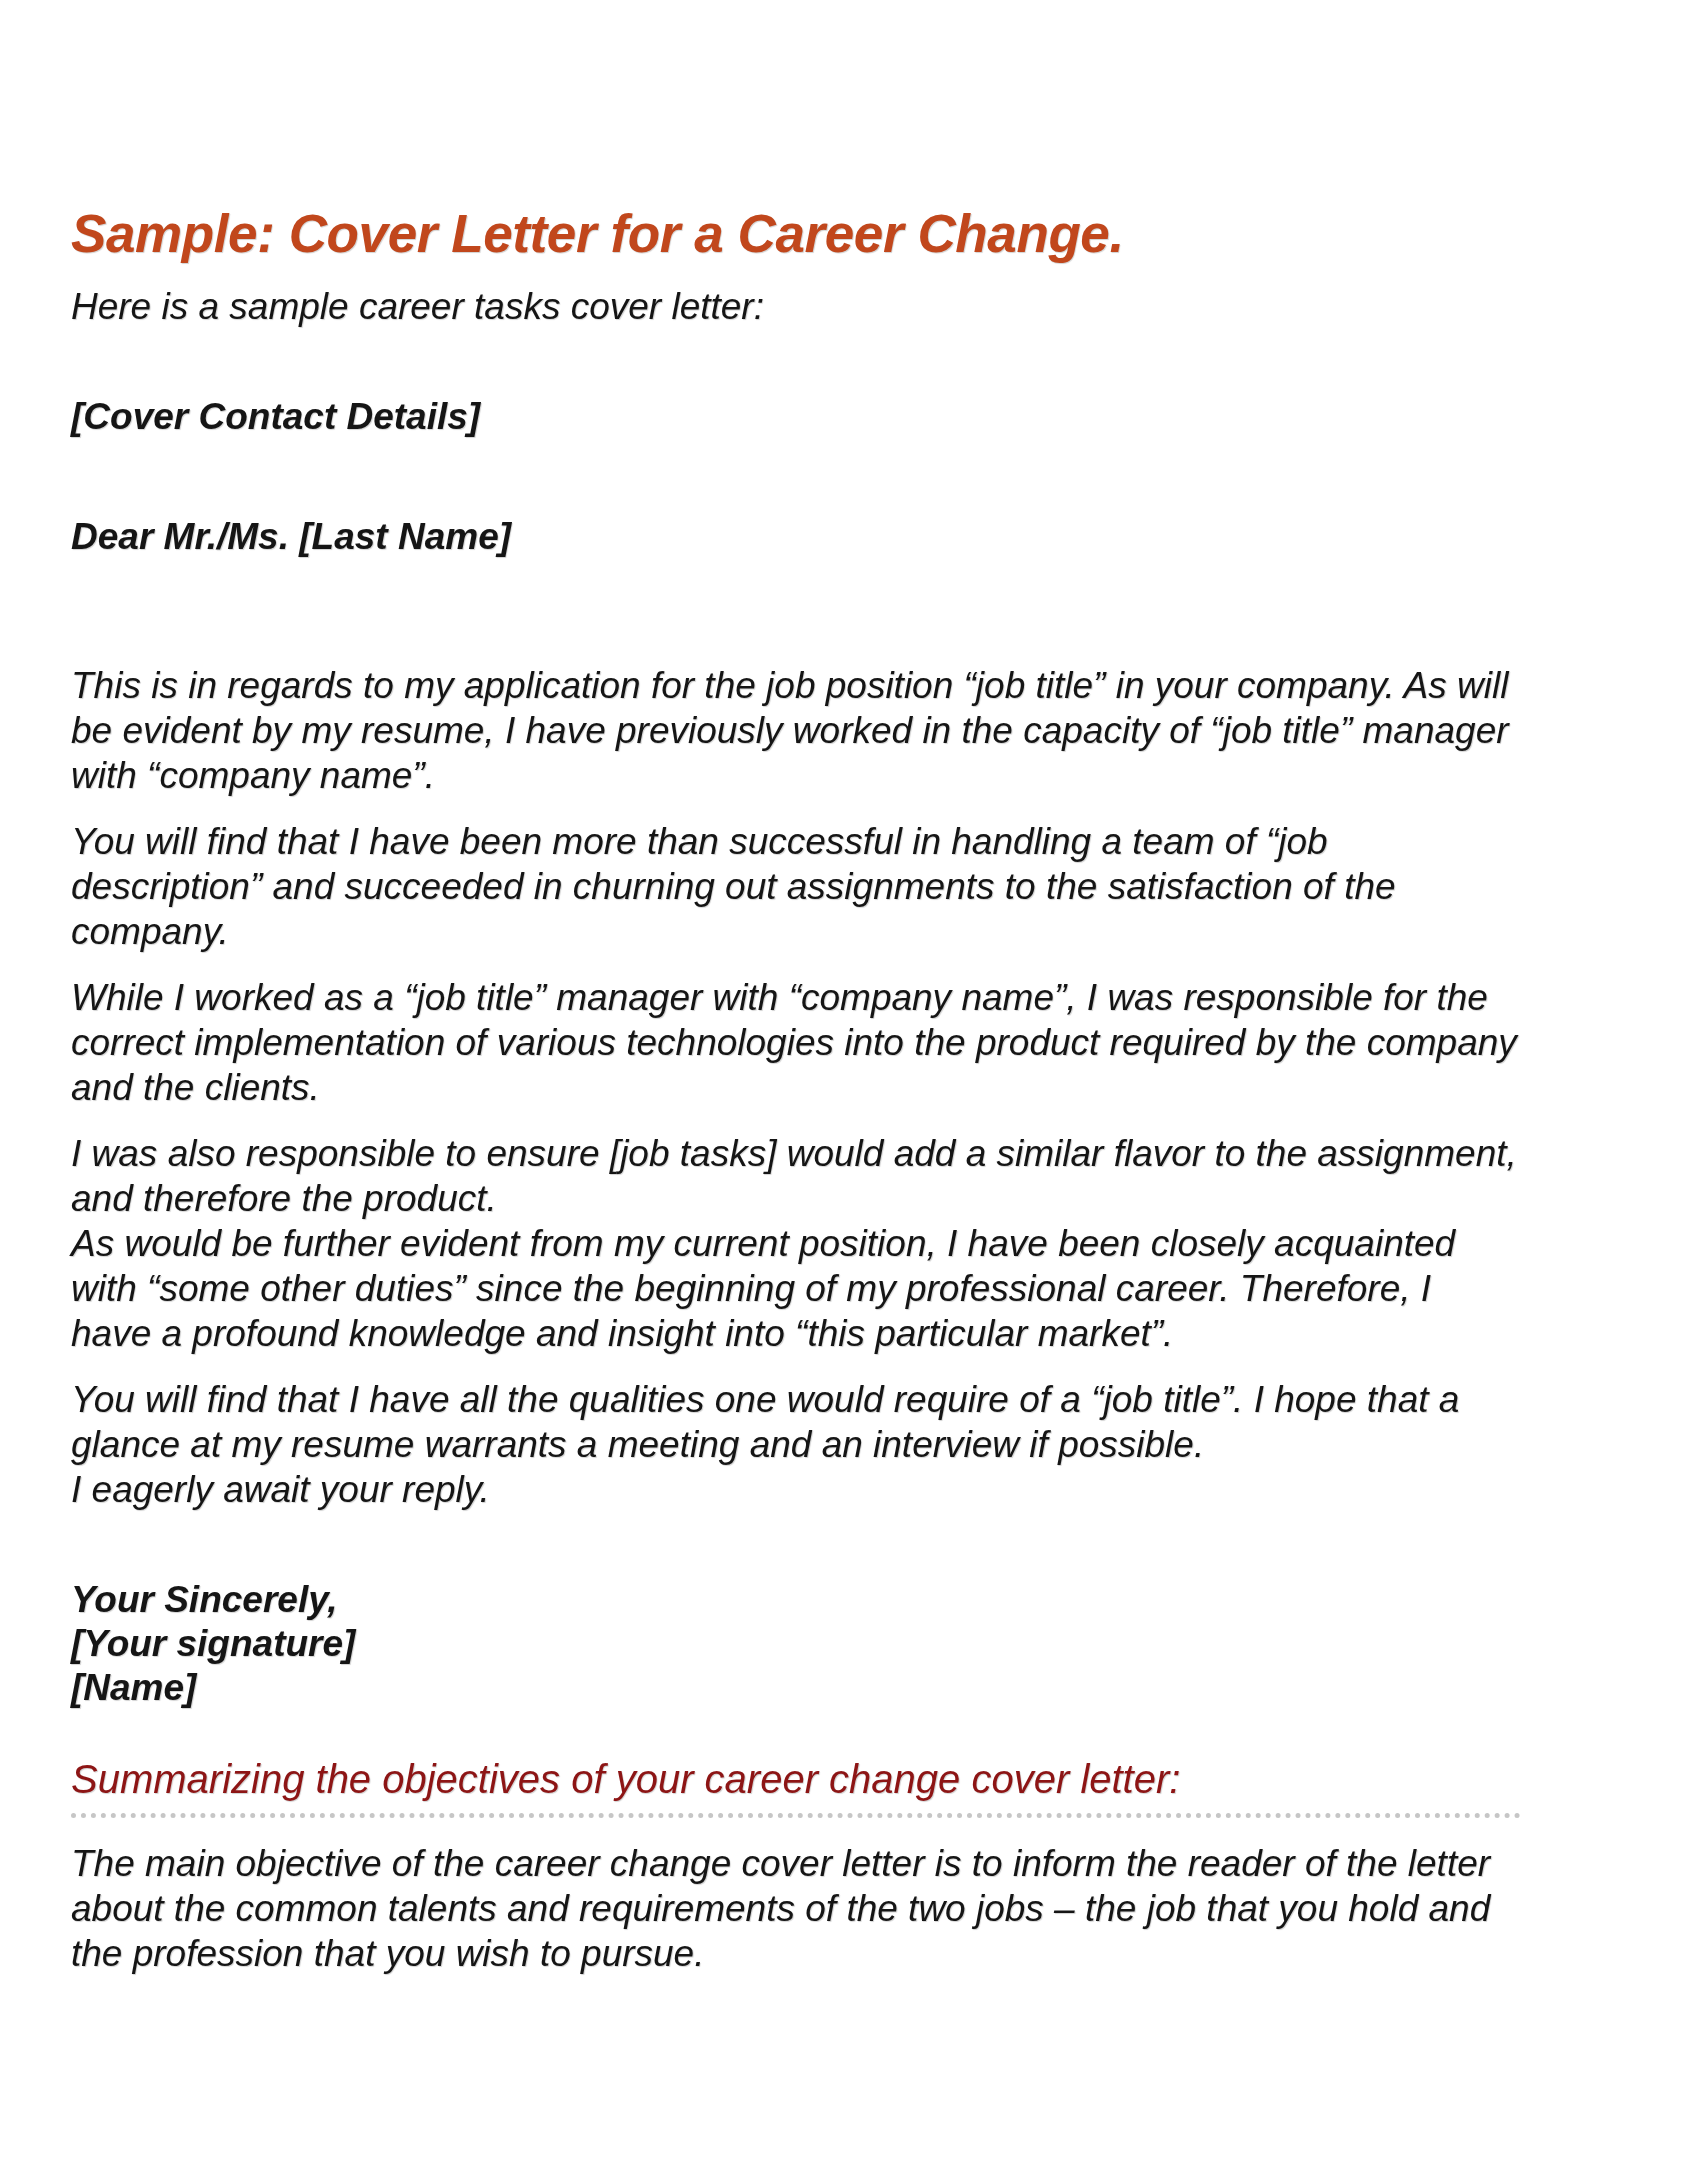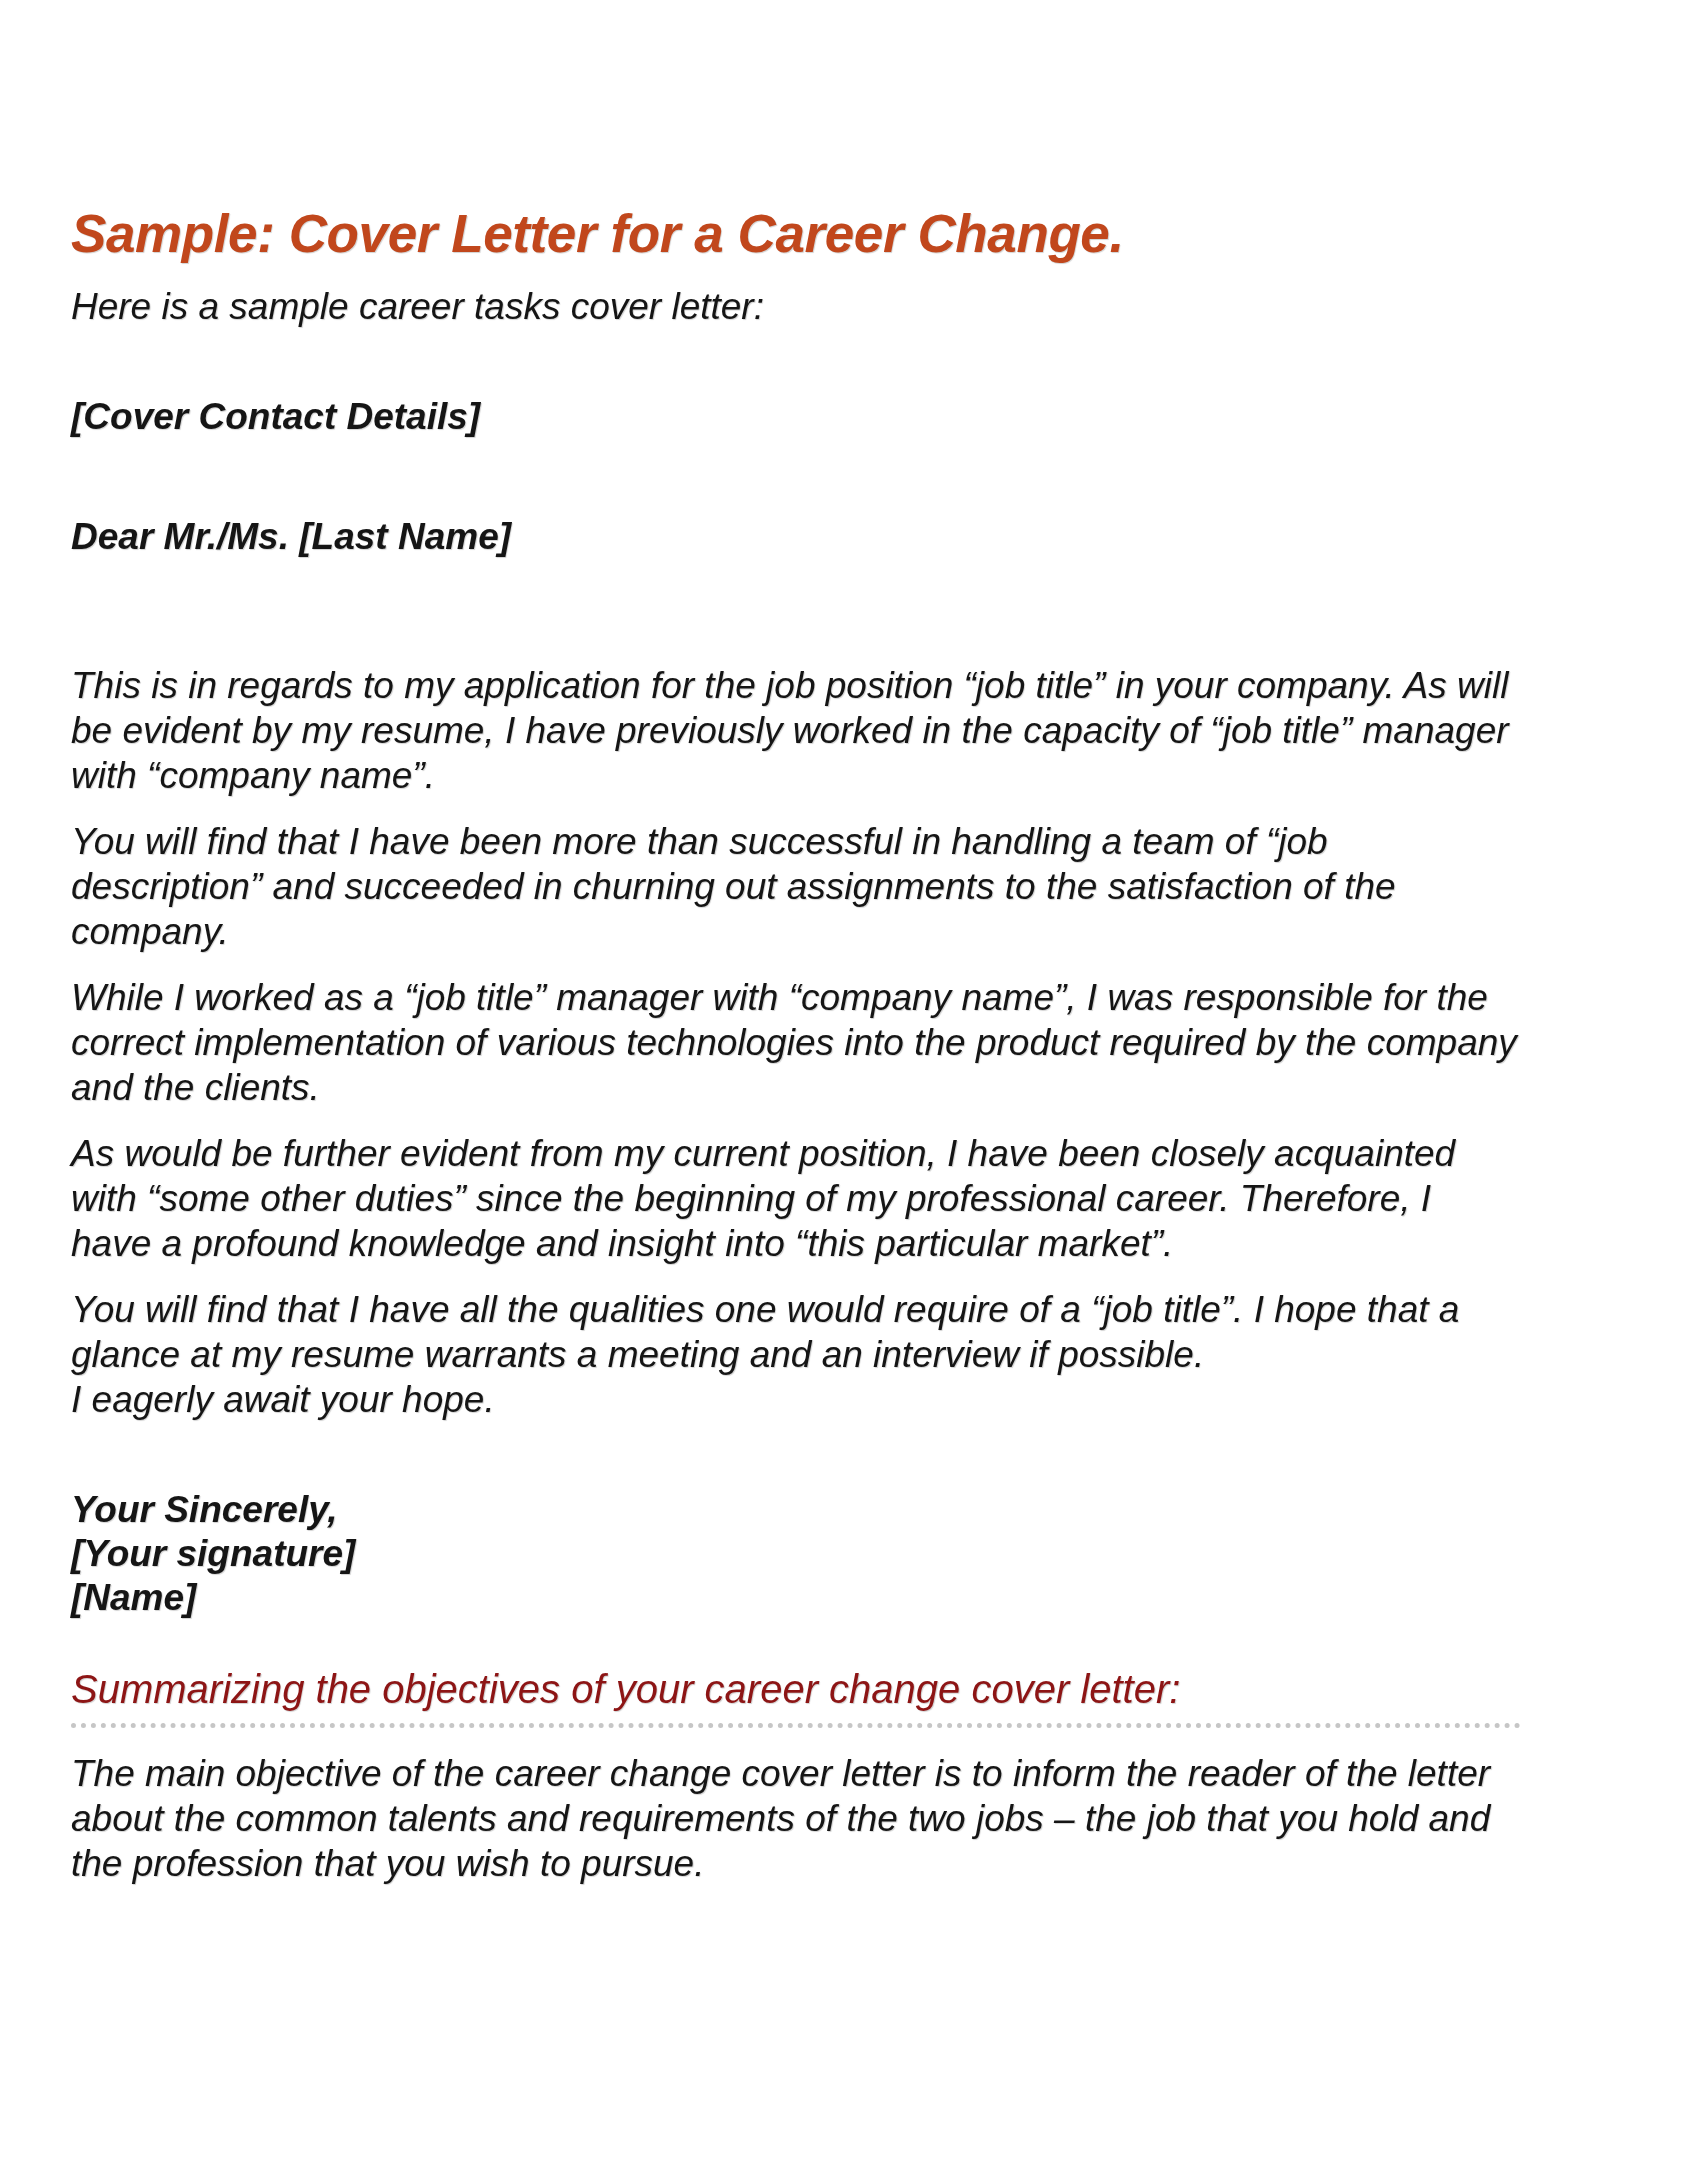--- a/index.html
+++ b/index.html
@@ -90,26 +90,27 @@
 
   <div class="para">
     <div class="seg">You will find that I have been more than successful in handling a team of “job description” and succeeded in churning out assignments to the satisfaction of the company.</div>
   </div>
 
   <div class="para">
     <div class="seg">While I worked as a “job title” manager with “company name”, I was responsible for the correct implementation of various technologies into the product required by the company and the clients.</div>
   </div>
 
   <div class="para">
+    <div class="seg">I was also responsible to ensure [job tasks] would add a similar flavor to the assignment, and therefore the product.</div>
     <div class="seg">As would be further evident from my current position, I have been closely acquainted with “some other duties” since the beginning of my professional career. Therefore, I have a profound knowledge and insight into “this particular market”.</div>
   </div>
 
   <div class="para">
     <div class="seg">You will find that I have all the qualities one would require of a “job title”. I hope that a glance at my resume warrants a meeting and an interview if possible.</div>
-    <div class="seg">I eagerly await your hope.</div>
+    <div class="seg">I eagerly await your reply.</div>
   </div>
 
   <div class="closing">
     <div>Your Sincerely,</div>
     <div>[Your signature]</div>
     <div>[Name]</div>
   </div>
 
   <h2 class="section-heading">Summarizing the objectives of your career change cover letter:</h2>
 

